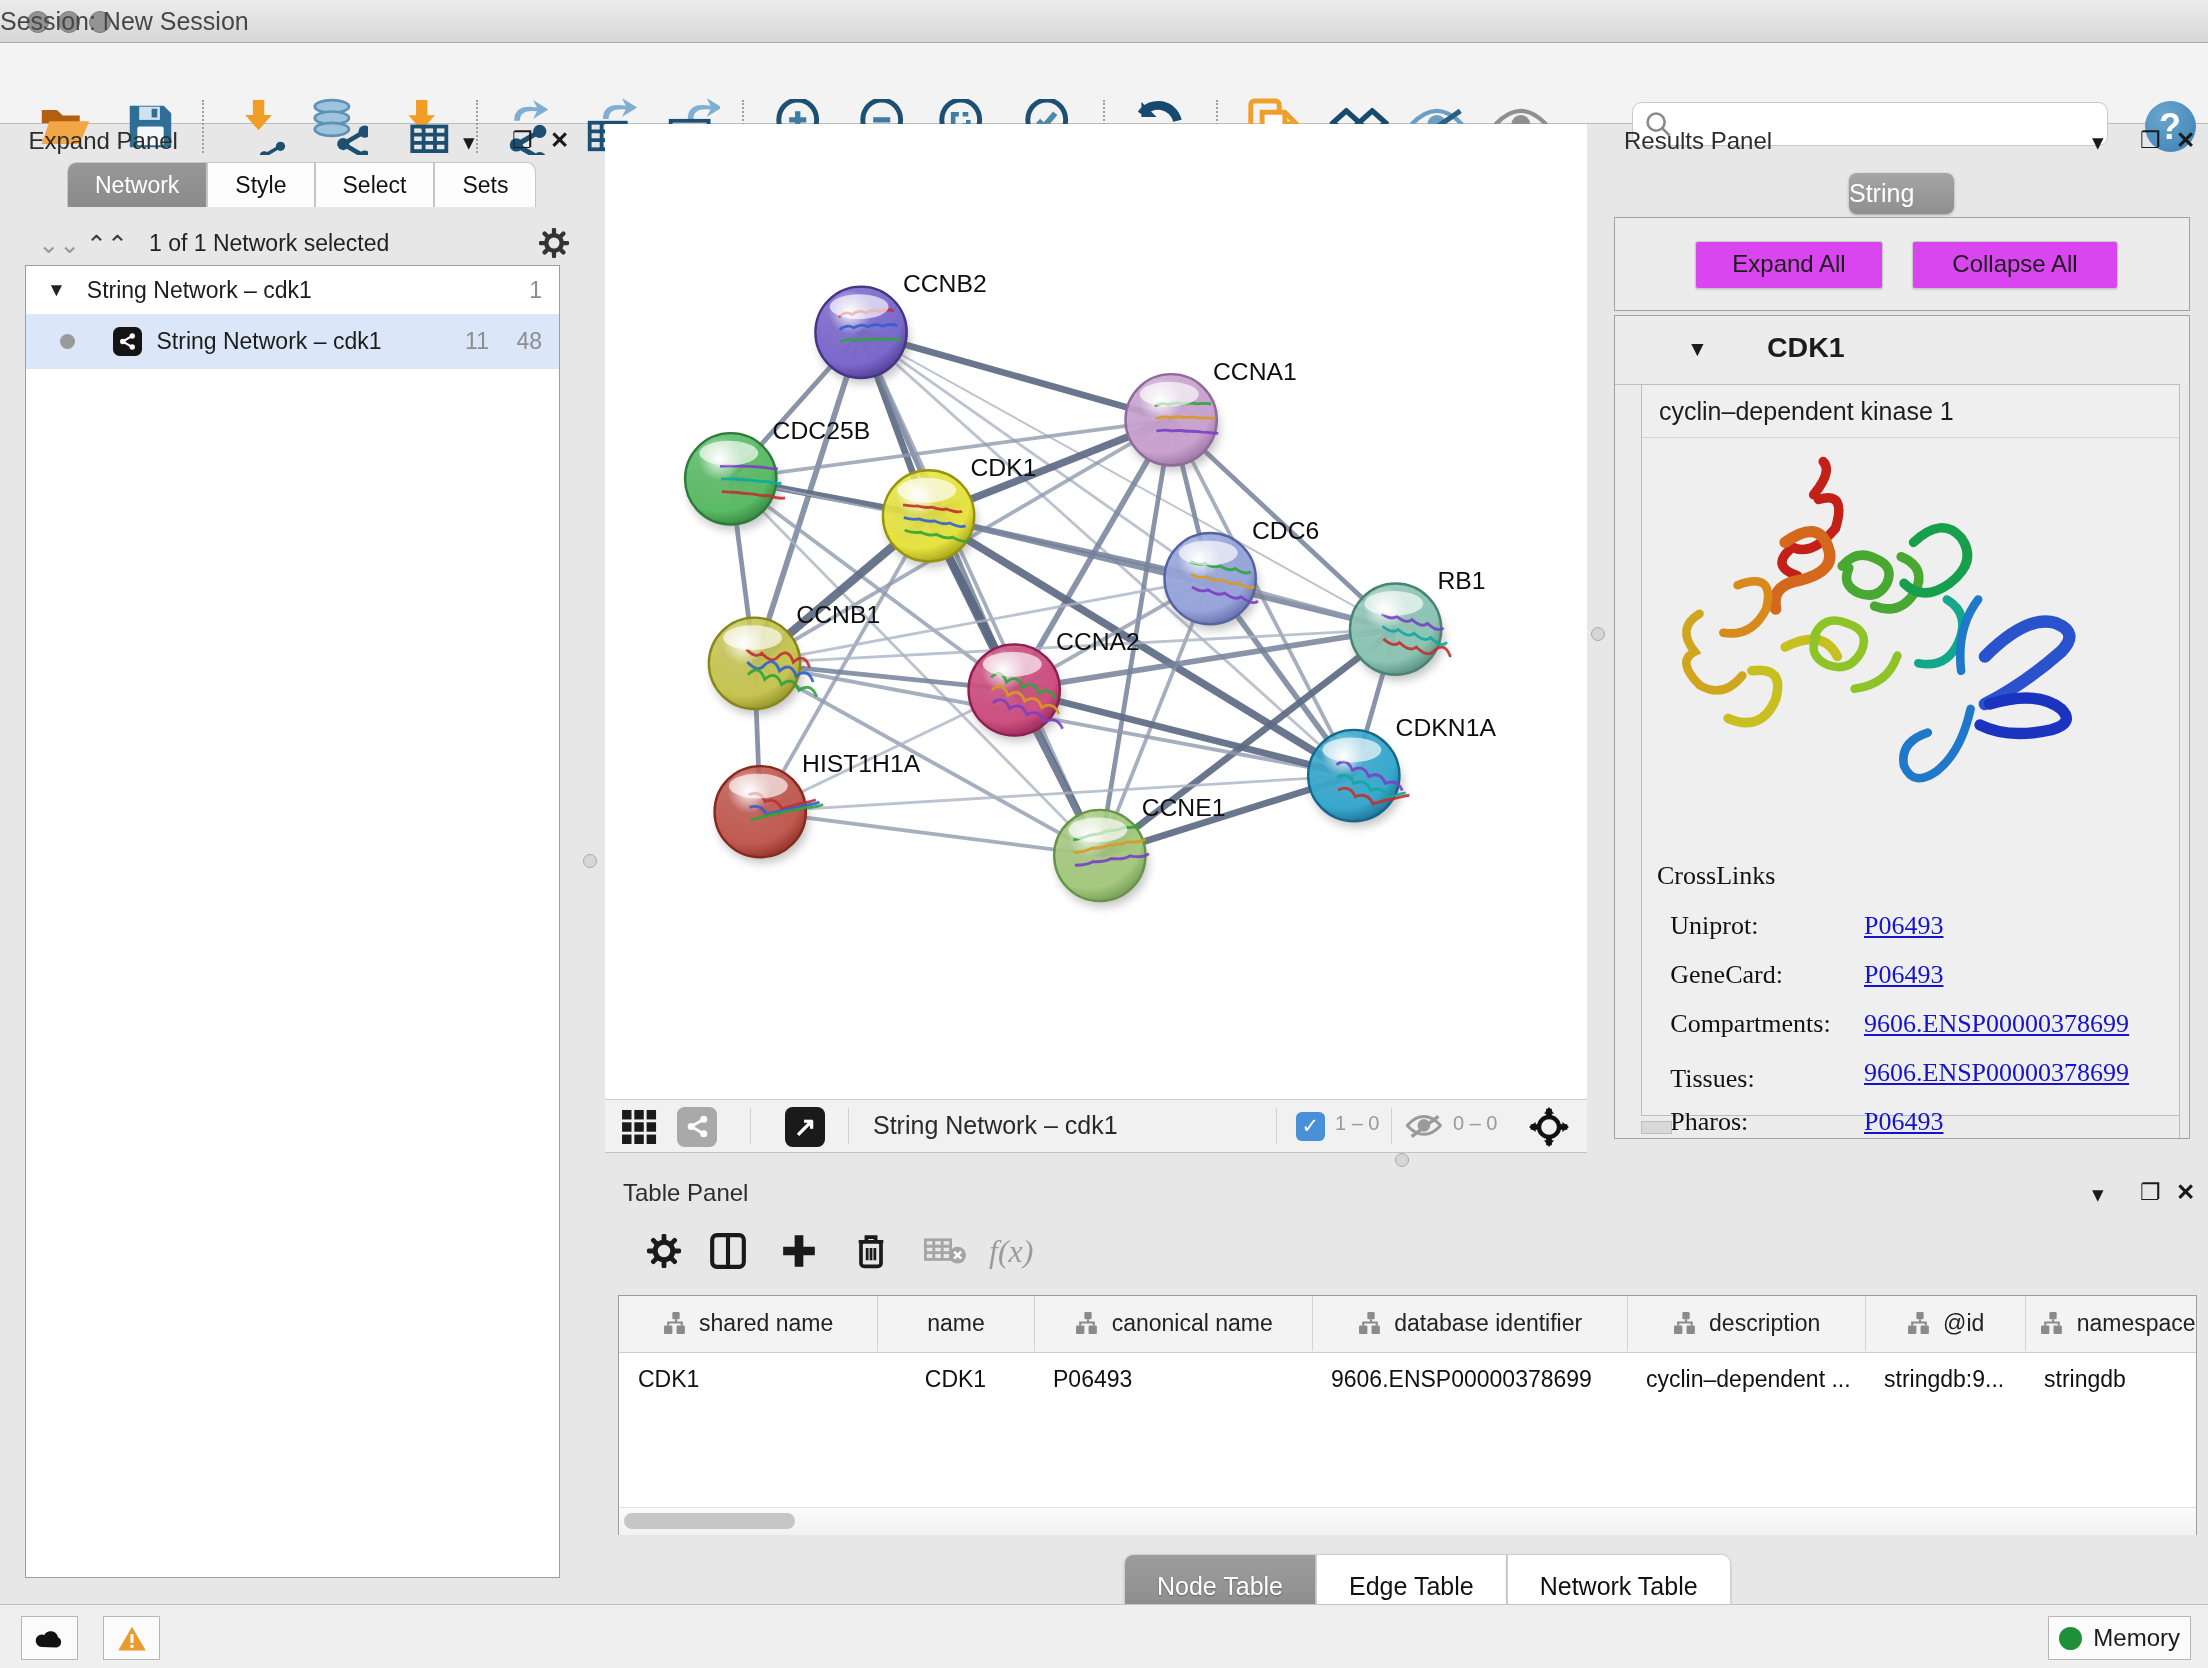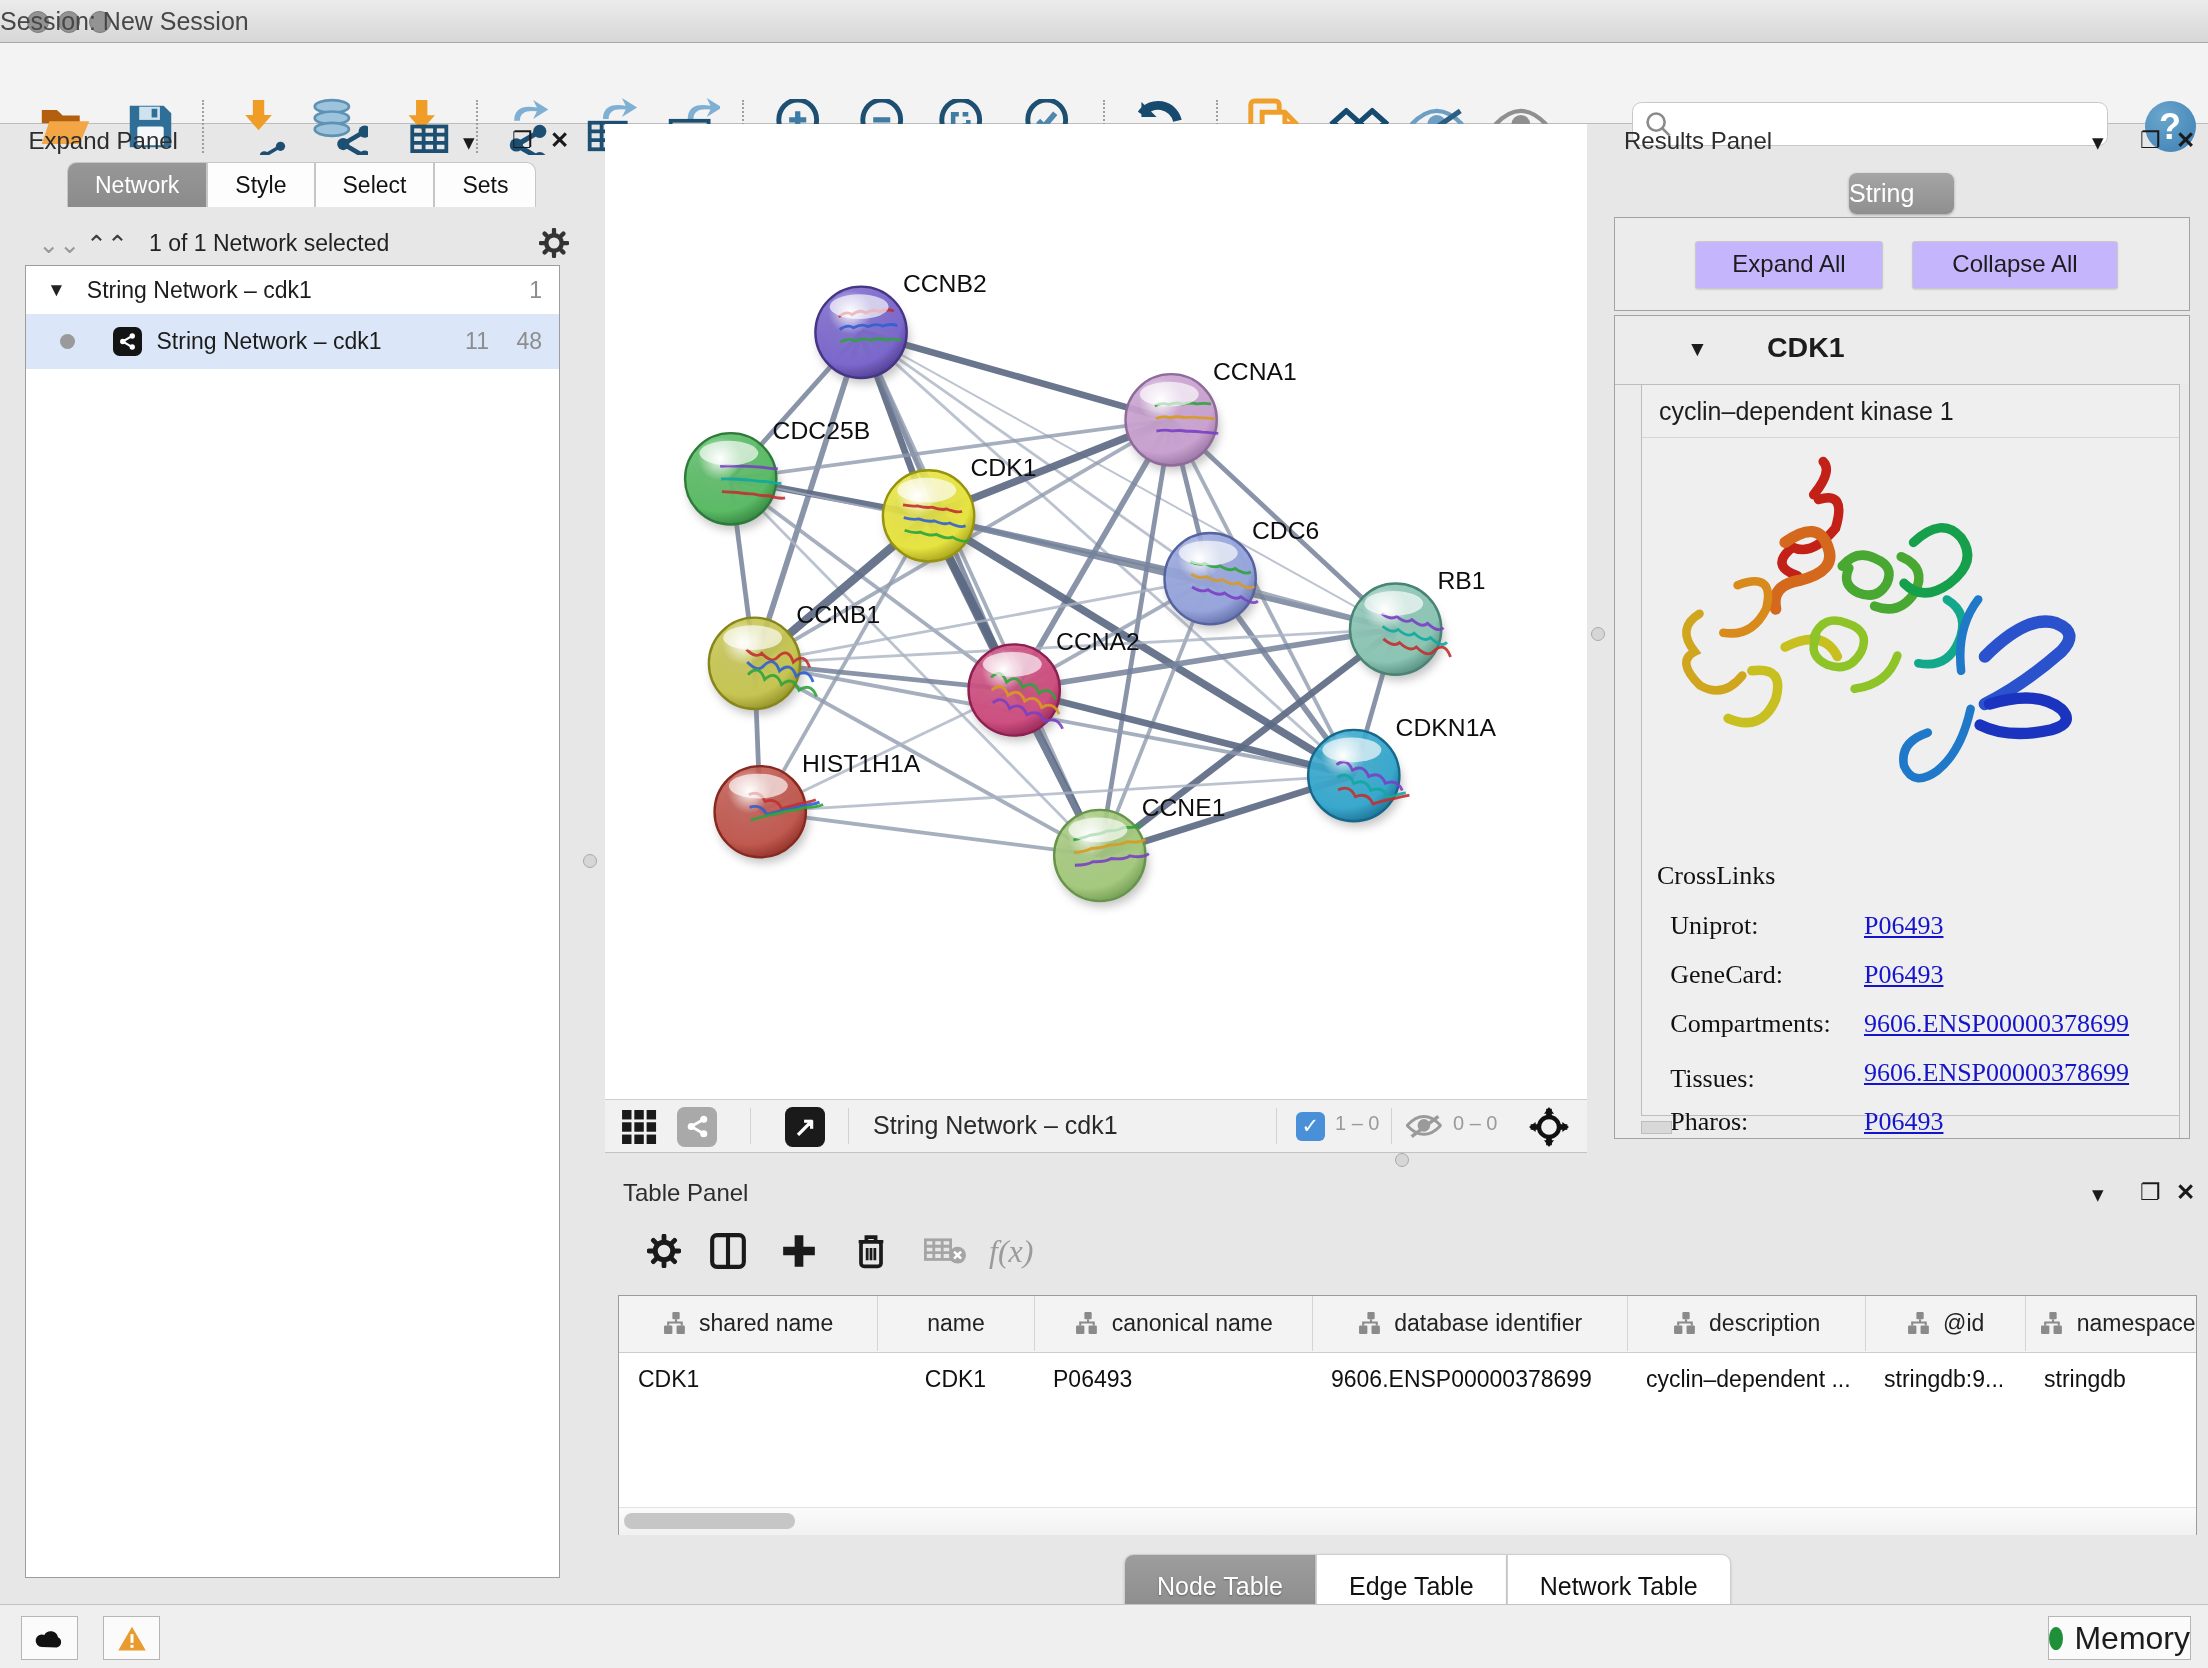--- a/index.html
+++ b/index.html
@@ -35,21 +35,21 @@
   .tnum{position:absolute;color:#8d8d8d}
   
   .canvas{left:605px;top:124px;width:982px;height:975px;background:#fff}
   .canvas-toolbar{left:605px;top:1099px;width:982px;height:52px;background:#f1f1f1;
                   border-top:1px solid #cfcfcf;border-bottom:1px solid #c2c2c2}
   .cts{position:absolute;top:7.6px;height:36px;width:0;border-left:1px solid #d2d2d2}
   .ctxt{position:absolute;font-size:25px;color:#2a2a2a;top:11.4px}
   .cnum{color:#9a9a9a;font-size:20px;position:absolute;top:12.4px}
   
   .rbox{position:absolute;background:#ececec;border:1.9px solid #a2a2a2;box-sizing:border-box}
-  .rbtn{position:absolute;height:46px;background:#c4b5fd;border:1px solid #c9c9c9;border-radius:3px;
+  .rbtn{position:absolute;height:46px;background:#d946ef;border:1px solid #c9c9c9;border-radius:3px;
         font-size:24px;text-align:center;line-height:44px;box-shadow:0 1px 1.9px rgba(0,0,0,.12)}
   .string-tab{position:absolute;left:1849px;top:173px;width:105px;height:41px;border-radius:7.6px;
               background:linear-gradient(#a5a5a5,#8f8f8f);color:#fff;font-size:25px;text-align:left;line-height:41px;
               box-shadow:0 1px 2.9px rgba(0,0,0,.3)}
   .xl-label{font-family:"Liberation Serif",serif;font-size:26px;color:#111}
   .xl-link{font-family:"Liberation Serif",serif;font-size:26px;color:#1414cc;text-decoration:underline}
   .xlrow{position:relative;height:49px}
   
   .tablebox{left:618px;top:1295px;width:1579px;height:240px;background:#fff;border:1.9px solid #9c9c9c;box-sizing:border-box}
   .thead{position:absolute;left:0;top:0;height:57px;width:100%;background:#f3f3f3;border-bottom:1.9px solid #cccccc;box-sizing:border-box}
@@ -767,16 +767,16 @@
   </div>
   <div class="sbtn" style="left:103px;width:55px">
     <svg width="30" height="27" viewBox="0 0 24 21">
       <path d="M12 1 L23 20 H1 Z" fill="#e89b2e"></path>
       <rect x="10.8" y="7" width="2.4" height="7" fill="#fff"></rect>
         <rect x="10.8" y="15.6" width="2.4" height="2.4" fill="#fff"></rect>
     </svg>
   </div>
   <div class="sbtn" style="left:2048px;width:141px">
     <span style="width:23px;height:23px;border-radius:50%;background:#1f8f3a;display:inline-block;margin-right:11.4px"></span>
-    <span style="font-size:32px">Memory</span>
+    <span style="font-size:24px">Memory</span>
   </div>
 </div>
 
 
 </body></html>

